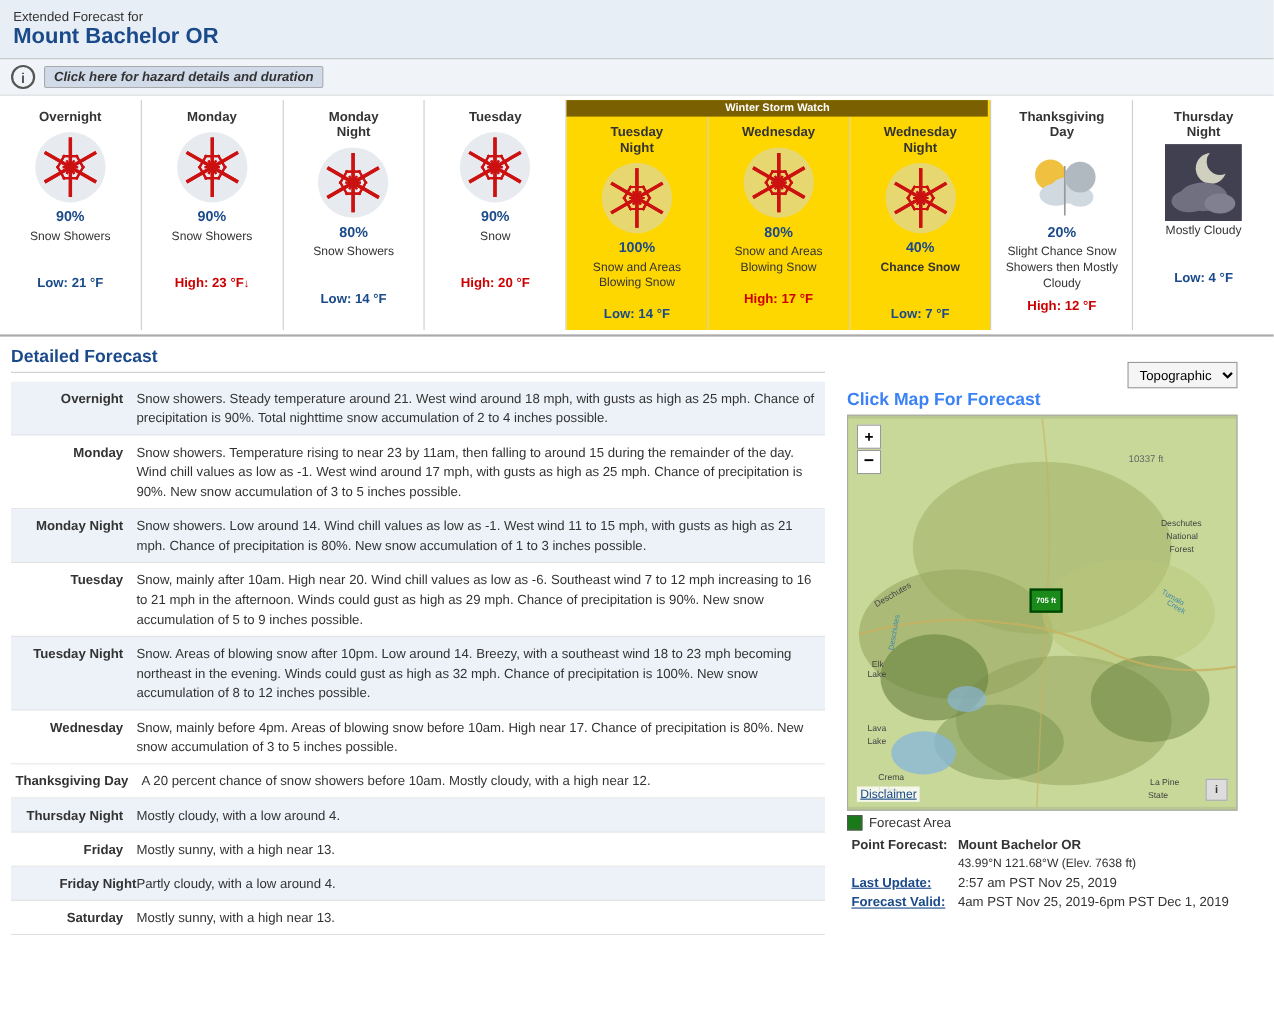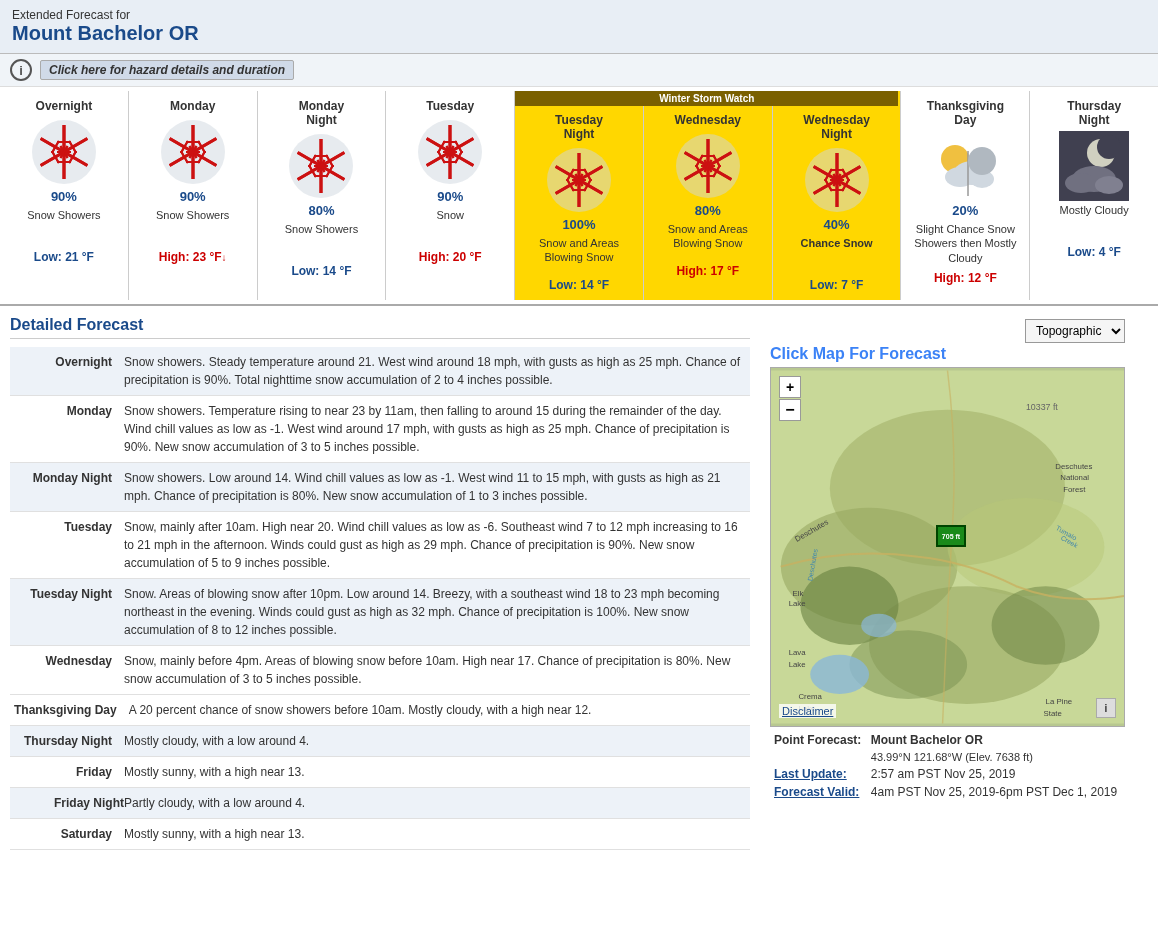--- a/index.html
+++ b/index.html
@@ -429,21 +429,21 @@
           <div style="font-weight: bold; font-size: 12px; min-width: 110px; text-align: right; padding-top: 2px; flex-shrink: 0;">Friday Night</div>
           <div style="font-size: 12px; line-height: 1.5; color: rgb(51, 51, 51);">Partly cloudy, with a low around 4.</div>
         </div>
         <div style="display: flex; padding: 6px 4px; border-bottom: 1px solid rgb(224, 224, 224); align-items: flex-start; background: rgb(255, 255, 255);">
           <div style="font-weight: bold; font-size: 12px; min-width: 110px; text-align: right; padding-right: 12px; padding-top: 2px; flex-shrink: 0;">Saturday</div>
           <div style="font-size: 12px; line-height: 1.5; color: rgb(51, 51, 51);">Mostly sunny, with a high near 13.</div>
         </div>
       </div>
   </div>
 
-  <div style="width:375px;padding:13px 10px;flex-shrink:0;">
+  <div style="width:375px;padding:23px 10px;flex-shrink:0;">
     <div style="display:flex;align-items:center;justify-content:flex-end;gap:8px;margin-bottom:2px;">
       <select id="map-select" style="padding:3px 6px;font-size:12px;border:1px solid #999;background:#f5f5f5;"><option value="Topographic">Topographic</option><option value="Satellite">Satellite</option><option value="Street">Street</option></select>
     </div>
     <div style="font-size:16px;font-weight:bold;color:#3b82f6;margin-bottom:4px;">Click Map For Forecast</div>
 
     <div style="width:100%;height:360px;background:#b8c890;border:1px solid #aaa;position:relative;overflow:hidden;cursor:pointer;">
 
       <svg viewBox="0 0 360 360" style="width:100%;height:100%;position:absolute;top:0;left:0;">
 
         <rect width="360" height="360" fill="#c8d898"></rect>
@@ -493,20 +493,24 @@
         <span style="font-size:7px;">705 ft</span>
       </div>
 
       <div style="position:absolute;bottom:8px;left:8px;">
         <span style="color:#1a4a8a;font-size:11px;text-decoration:underline;cursor:pointer;background:rgba(255,255,255,0.8);padding:1px 3px;">Disclaimer</span>
       </div>
 
       <div style="position:absolute;bottom:8px;right:8px;width:20px;height:20px;background:#ddd;border:1px solid #aaa;display:flex;align-items:center;justify-content:center;font-size:10px;font-weight:bold;cursor:pointer;">i</div>
     </div>
 
+    <div style="display:flex;align-items:center;gap:6px;margin:4px 0;font-size:12px;">
+      <div style="width:14px;height:14px;background:#1a7a1a;border:1px solid #555;flex-shrink:0;"></div>
+      <span>Forecast Area</span>
+    </div>
 
     <div style="margin-top:4px;">
       <table style="font-size:12px;width:100%;border-collapse:collapse;">
         <tbody>
             <tr>
           <td style="font-weight:bold;white-space:nowrap;color:#333;padding:2px 4px;vertical-align:top;">Point Forecast:</td>
           <td style="color:#333;padding:2px 4px;vertical-align:top;font-weight:bold;">Mount Bachelor OR</td>
         </tr>
         <tr>
           <td style="padding:2px 4px;"></td>

